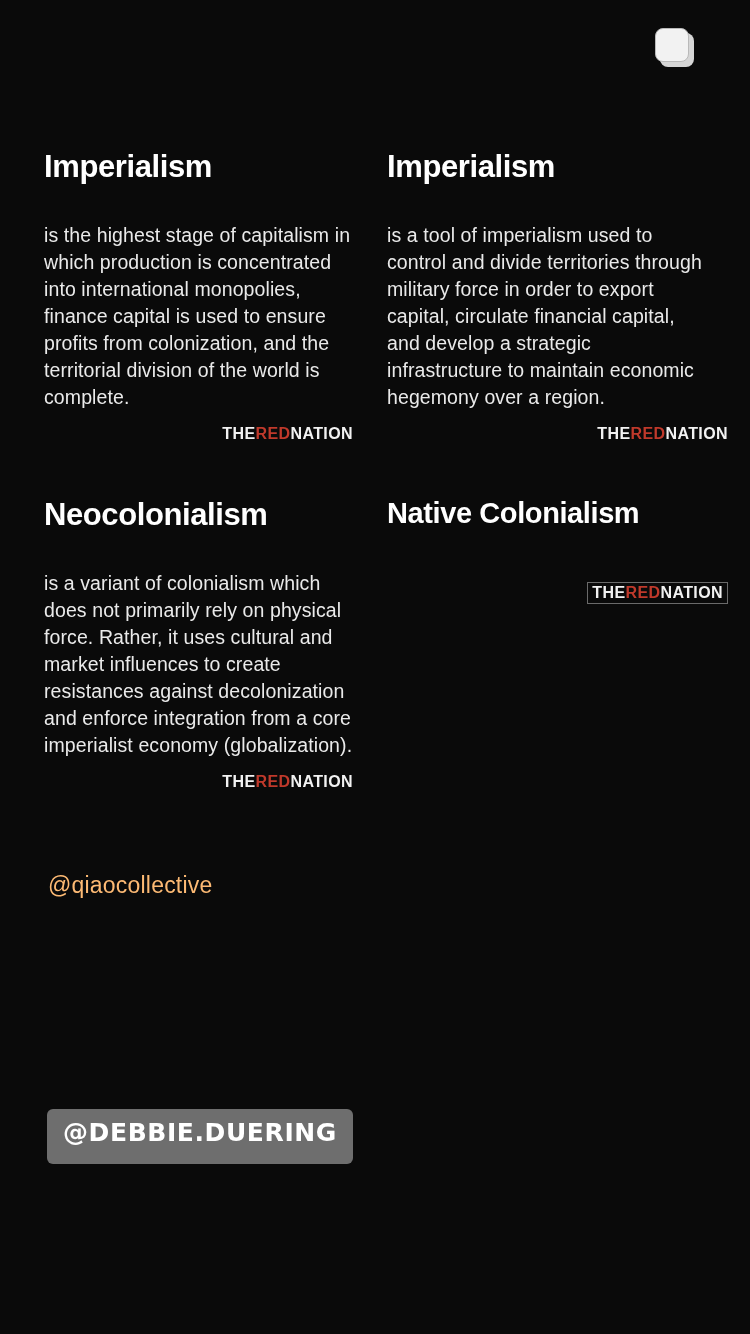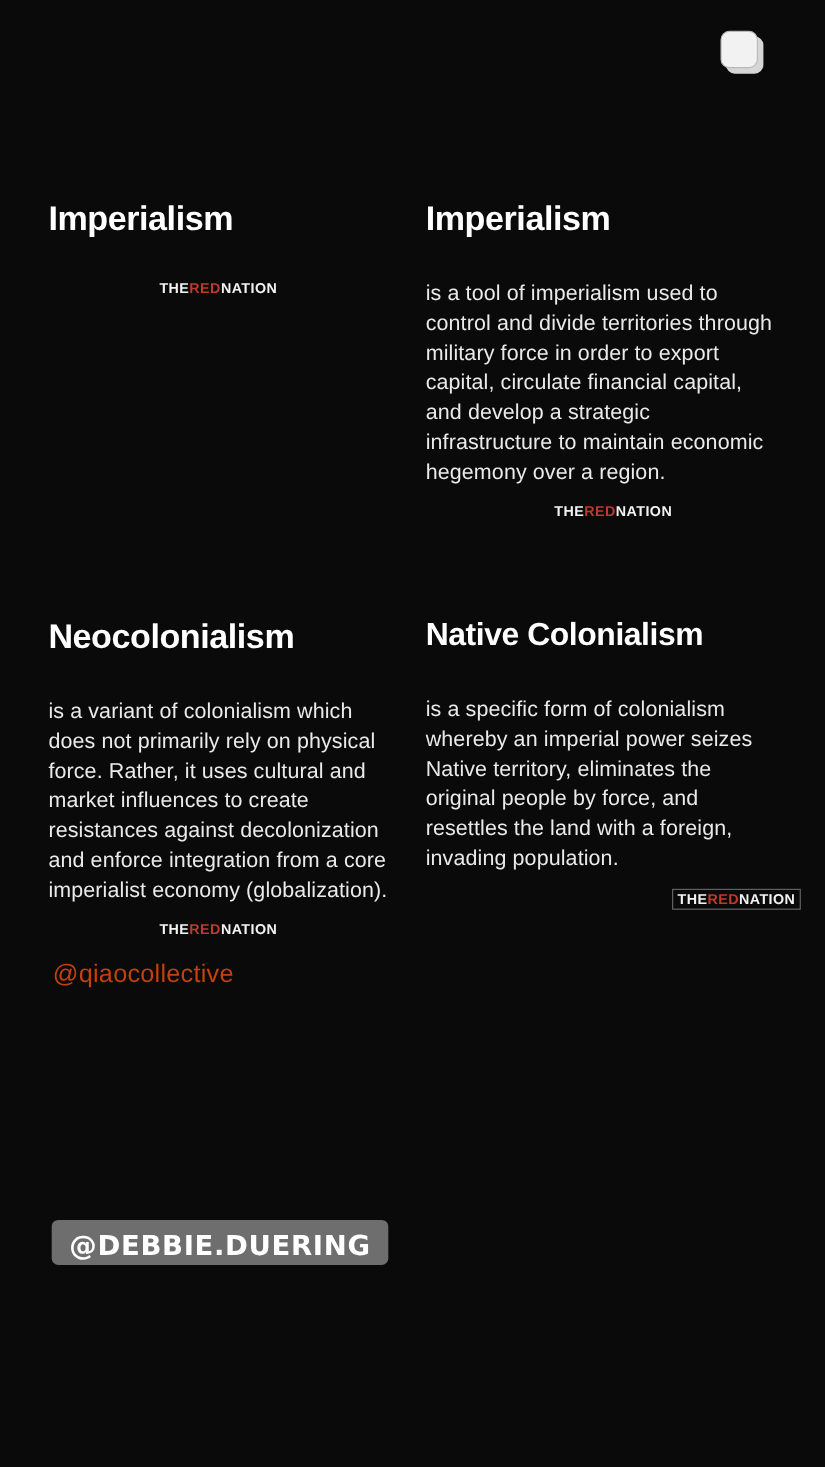--- a/index.html
+++ b/index.html
@@ -33,21 +33,20 @@
 
   .row {
     display: flex;
     width: 750px;
   }
 
   .cell {
     width: 375px;
     box-sizing: border-box;
     position: relative;
-    margin-top: 32px;
   }
 
   .cell.left  { padding: 0 22px 0 44px; }
   .cell.right { padding: 0 22px 0 12px; }
 
   .term {
     font-size: 31px;
     font-weight: bold;
     letter-spacing: -0.4px;
     color: #ffffff;
@@ -59,24 +58,24 @@
 
   .definition {
     font-size: 19.5px;
     line-height: 27px;
     color: #eaeaea;
     margin: 0;
     letter-spacing: 0.1px;
   }
 
   .brand {
-    font-size: 13px;
+    font-size: 16px;
     font-weight: bold;
     letter-spacing: 0.4px;
-    text-align: center;
+    text-align: right;
     margin-top: 14px;
     color: #f2f2f2;
     font-family: "Liberation Sans", sans-serif;
   }
   .brand .red { color: #c0392b; }
 
   .brand.boxed {
     display: inline-block;
     border: 1px solid #6a6a6a;
     padding: 1px 4px;
@@ -121,68 +120,68 @@
     background: #f2f2f2;
     border: 1px solid #b9b9b9;
     box-sizing: border-box;
   }
 
   .handle-credit {
     position: absolute;
     left: 48px;
     top: 872px;
     font-size: 23px;
-    color: #c2410c;
+    color: #fdba74;
     letter-spacing: 0.2px;
   }
 
   .username-tag {
     position: absolute;
     left: 47px;
     top: 1109px;
     background: rgba(150,150,150,0.72);
     border-radius: 6px;
-    padding: 9px 16px 3px 16px;
+    padding: 9px 16px 17px 16px;
     font-size: 25px;
     font-weight: bold;
     letter-spacing: 0.6px;
     color: #ffffff;
     font-family: "DejaVu Sans", sans-serif;
   }
 </style>
 </head>
 <body>
 
 <div class="story-canvas">
 
   <div class="grid">
 
     <div class="row row-1">
       <div class="cell left">
         <div class="term">Imperialism</div>
+        <div class="definition">is the highest stage of capitalism in which production is concentrated into international monopolies, finance capital is used to ensure profits from colonization, and the territorial division of the world is complete.</div>
         <div class="brand"><span>THE</span><span class="red">RED</span><span>NATION</span></div>
       </div>
 
       <div class="cell right">
         <div class="term">Imperialism</div>
         <div class="definition">is a tool of imperialism used to control and divide territories through military force in order to export capital, circulate financial capital, and develop a strategic infrastructure to maintain economic hegemony over a region.</div>
         <div class="brand"><span>THE</span><span class="red">RED</span><span>NATION</span></div>
       </div>
     </div>
 
     <div class="row row-2">
       <div class="cell left">
         <div class="term">Neocolonialism</div>
         <div class="definition">is a variant of colonialism which does not primarily rely on physical force. Rather, it uses cultural and market influences to create resistances against decolonization and enforce integration from a core imperialist economy (globalization).</div>
         <div class="brand"><span>THE</span><span class="red">RED</span><span>NATION</span></div>
       </div>
 
       <div class="cell right">
         <div class="term small">Native Colonialism</div>
-        <div class="definition">is a specific form of colonialism whereby an imperial power seizes Native territory, eliminates the original people by force, and resettles the land with a foreign, invading population.</div>
         <div class="brand boxed"><span>THE</span><span class="red">RED</span><span>NATION</span></div>
       </div>
     </div>
 
   </div>
 
   <div class="sticker">
     <div class="back"></div>
     <div class="front"></div>
   </div>

